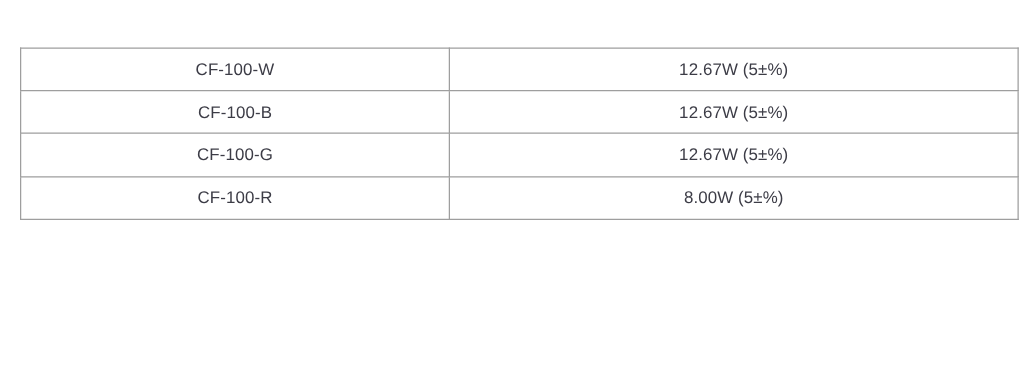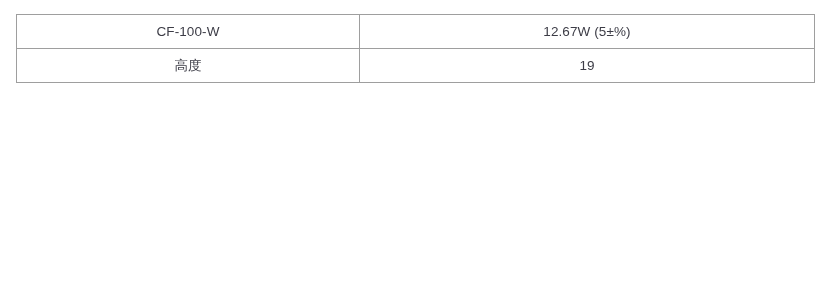--- a/index.html
+++ b/index.html
@@ -20,20 +20,21 @@
     left: 16px;
     top: 14px;
     width: 798px;
   }
 
   table.spec-table {
     border-collapse: collapse;
     table-layout: fixed;
     width: 798px;
     background: #ffffff;
+    margin-top: 24px;
   }
 
   table.spec-table col.col-param { width: 343px; }
   table.spec-table col.col-value { width: 455px; }
 
   table.spec-table td {
     height: 33.2px;
     border: 1px solid #9e9e9e;
     text-align: center;
     vertical-align: middle;
@@ -62,18 +63,26 @@
     <colgroup>
       <col class="col-param">
       <col class="col-value">
     </colgroup>
     <tbody id="spec-table-body">
     <tr>
           <td class="param-cell">CF-100-W</td>
           <td class="value-cell">12.67W (5±%)</td>
         </tr>
         <tr>
-          <td class="param-cell">高度</td>
-          <td class="value-cell">19</td>
+          <td class="param-cell">CF-100-B</td>
+          <td class="value-cell">12.67W (5±%)</td>
+        </tr>
+        <tr>
+          <td class="param-cell">CF-100-G</td>
+          <td class="value-cell">12.67W (5±%)</td>
+        </tr>
+        <tr>
+          <td class="param-cell">CF-100-R</td>
+          <td class="value-cell">8.00W (5±%)</td>
         </tr>
       </tbody>
   </table>
 </div>
 
 </body></html>

